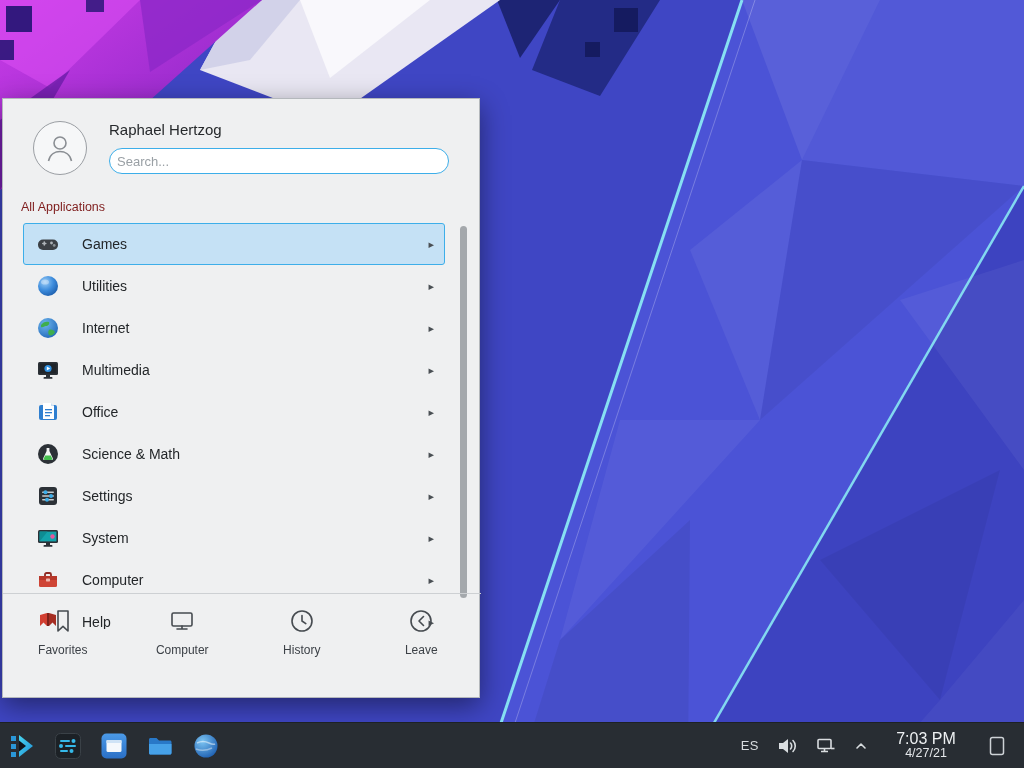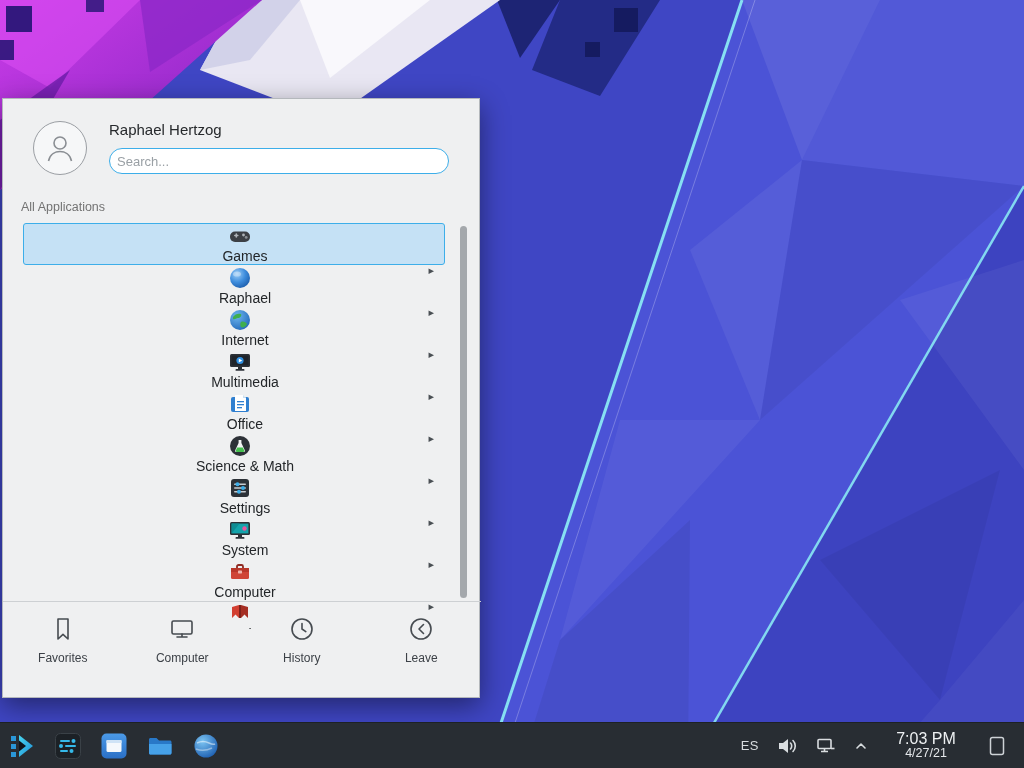--- a/index.html
+++ b/index.html
@@ -11,35 +11,35 @@
   .popup{position:absolute;left:2px;top:98px;width:478px;height:600px;
     background:#eff0f1;border:1px solid #b4b8bc;box-sizing:border-box;
     box-shadow:0 8px 26px rgba(0,0,0,.45);}
   .avatar{position:absolute;left:30px;top:22px;width:52px;height:52px;border:1px solid #9a9ea3;
     border-radius:50%;background:#f6f7f8;display:flex;align-items:center;justify-content:center;}
   .user-name{position:absolute;left:106px;top:22px;font-size:15px;color:#26292c;}
   .search{position:absolute;left:106px;top:49px;width:340px;height:26px;box-sizing:border-box;
     border:1px solid #3daee9;border-radius:13px;background:#ffffff;padding:0 7px;
     font-size:13px;color:#232629;font-family:"Liberation Sans",sans-serif;outline:none;}
   .search::placeholder{color:#9aa0a5;}
-  .section-label{position:absolute;left:18px;top:101px;font-size:12.5px;color:#737373;}
+  .section-label{position:absolute;left:18px;top:101px;font-size:12.5px;color:#7f1d1d;}
 
   .list{position:absolute;left:0;top:124px;width:478px;height:406px;overflow:hidden;}
   .item{height:42px;margin:0 36px 0 20px;display:flex;align-items:center;
-    border:1px solid transparent;border-radius:3px;box-sizing:border-box;cursor:default;flex-direction:column;}
+    border:1px solid transparent;border-radius:3px;box-sizing:border-box;cursor:default;}
   .item.selected{background:#c5e1f5;border-color:#3daee9;}
   .cicon{width:24px;height:24px;margin-left:12px;flex:0 0 auto;}
   .cicon svg{width:24px;height:24px;display:block;}
   .clabel{margin-left:22px;font-size:14px;color:#232629;}
   .arrow{margin-left:auto;margin-right:10px;color:#4a4f54;font-size:11px;}
 
   .scrollbar{position:absolute;right:12px;top:127px;width:7px;height:372px;
     background:#a4a8ac;border-radius:3.5px;}
 
-  .tabbar{position:absolute;left:0;bottom:4px;width:478px;height:92px;
+  .tabbar{position:absolute;left:0;bottom:12px;width:478px;height:92px;
     border-top:1px solid #cdd0d3;display:flex;box-sizing:border-box;}
   .tab{flex:1;position:relative;display:flex;flex-direction:column;align-items:center;
     padding-top:13px;cursor:default;}
   .tab svg{width:28px;height:28px;stroke:#464b50;fill:none;stroke-width:1.6;
     stroke-linecap:round;stroke-linejoin:round;}
   .tab-label{margin-top:8px;font-size:12px;color:#3c4147;}
   .tab-indicator{position:absolute;top:-2px;left:4px;right:4px;height:3px;background:#3daee9;}
 
   
   .panel{position:absolute;left:0;bottom:0;width:1024px;height:46px;background:#282d33;
@@ -139,21 +139,21 @@
                 <radialGradient id="gfx" cx="35%" cy="30%" r="75%">
                   <stop offset="0" stop-color="#9ccdf6"></stop>
                   <stop offset="0.55" stop-color="#3e8ddd"></stop>
                   <stop offset="1" stop-color="#1d5fae"></stop>
                 </radialGradient>
               </defs>
               <circle cx="12" cy="12" r="10" fill="url(#gfx)"></circle>
               <ellipse cx="9" cy="8" rx="4" ry="2.6" fill="#ffffff" opacity="0.35"></ellipse>
             </svg>
         </span>
-        <span class="clabel">Raphael</span>
+        <span class="clabel">Utilities</span>
         <span class="arrow">▸</span>
       </div>
 
       <div class="item">
         <span class="cicon">
           <svg viewBox="0 0 24 24">
               <defs>
                 <radialGradient id="glb" cx="35%" cy="30%" r="80%">
                   <stop offset="0" stop-color="#6fb6ee"></stop>
                   <stop offset="1" stop-color="#1e66b8"></stop>

